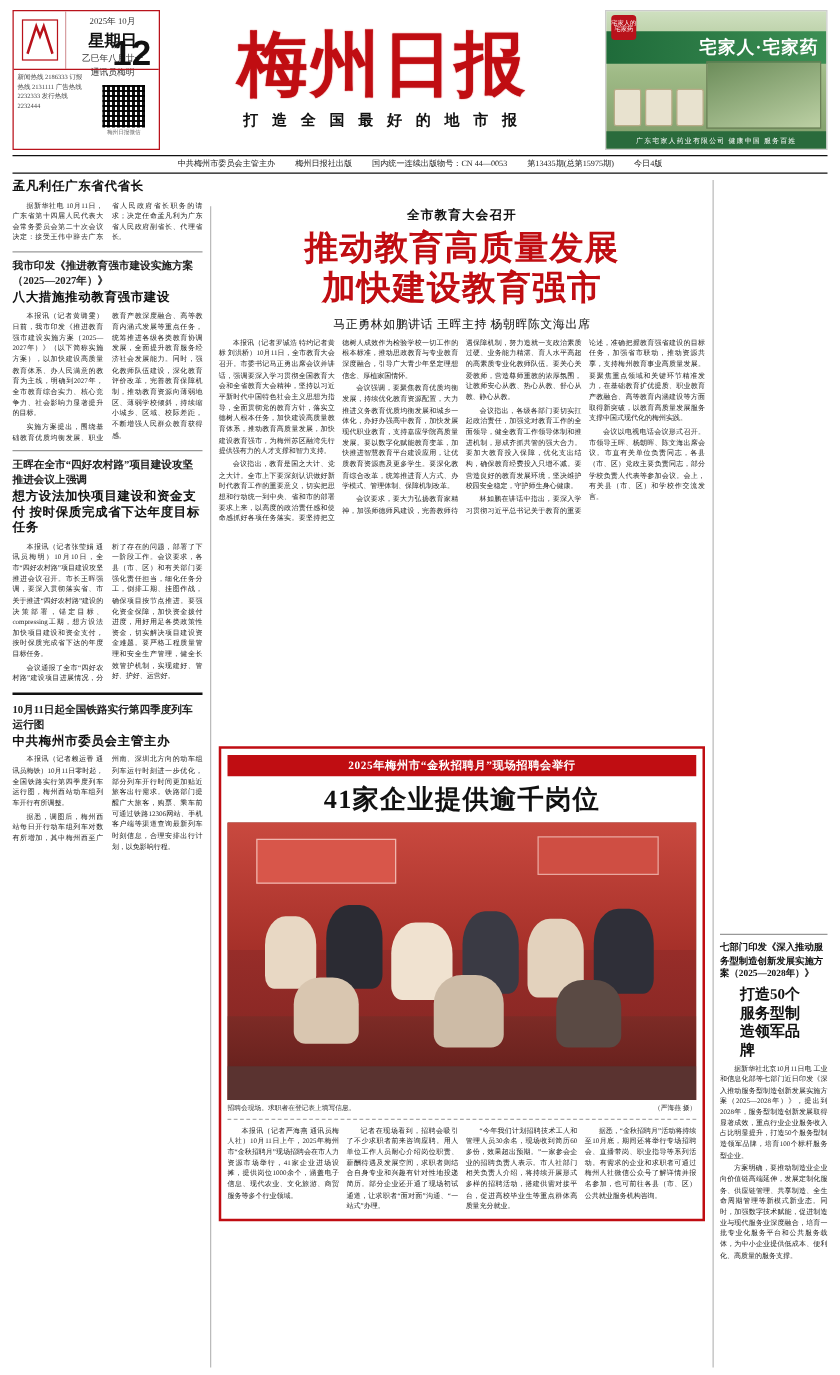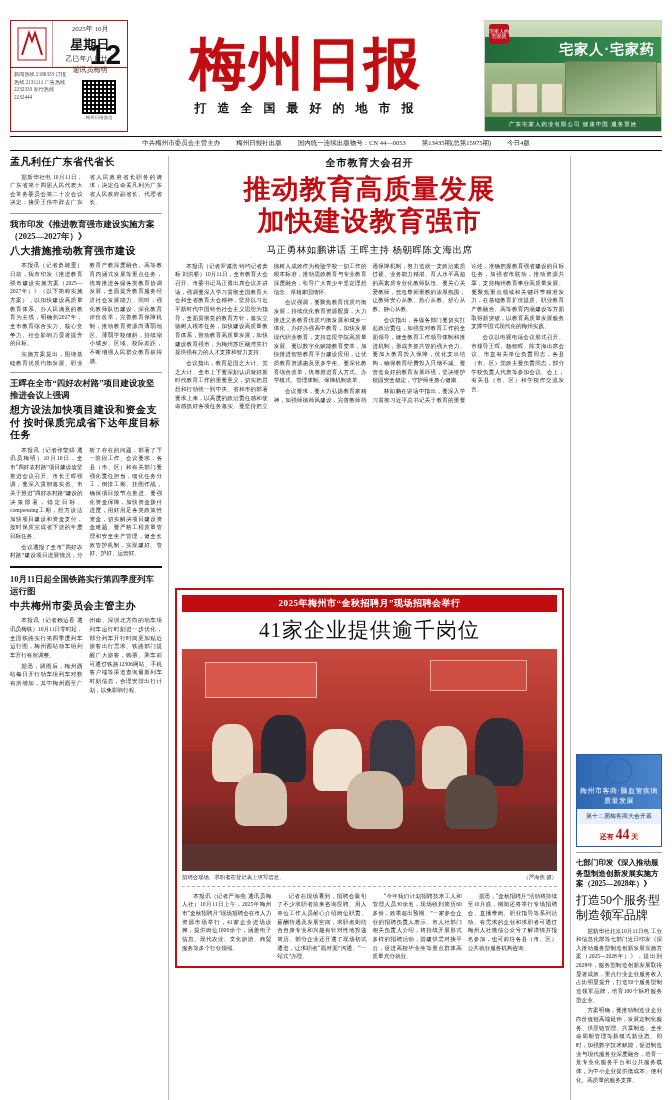--- a/index.html
+++ b/index.html
@@ -4,21 +4,21 @@
 <style>
   * { box-sizing: border-box; }
   html, body { margin:0; padding:0; }
   body {
     width:672px; height:1100px;
     background:#ffffff;
     font-family:"Liberation Serif", serif;
     color:#111;
     overflow:hidden;
   }
-  .page { position:relative; width:672px; height:1100px; padding:20px 10px; }
+  .page { position:relative; width:672px; height:1100px; padding:8px 10px; }
 
   
   .masthead { display:flex; align-items:stretch; height:112px; gap:6px; }
   .mh-left { width:118px; border:1px solid #b9121b; position:relative; display:flex; flex-direction:column; }
   .mh-date-top { display:flex; height:46px; }
   .mh-logo { width:42px; border-right:1px solid #d8a0a3; display:flex; align-items:center; justify-content:center; }
   .mh-logo svg { width:30px; height:34px; }
   .mh-dd { flex:1; text-align:center; font-size:7px; line-height:1.5; color:#333; padding-top:3px; }
   .mh-dd .wk { font-size:13px; font-weight:bold; color:#111; }
   .mh-bignum { position:absolute; right:6px; top:18px; font-size:28px; font-weight:bold; color:#111; font-family:"Liberation Sans", sans-serif; }
@@ -46,21 +46,21 @@
   .adv-photo { position:absolute; right:4px; bottom:16px; width:92px; height:54px; background:linear-gradient(160deg,#6c8d5a,#bcd0a4); border:1px solid #6a7f56; }
   .adv-foot { position:absolute; left:0; right:0; bottom:0; height:14px; background:#2a6b3c; color:#fff; font-size:5.5px; display:flex; align-items:center; justify-content:center; letter-spacing:1px; }
 
   
   .infobar { margin-top:4px; border-top:1px solid #111; border-bottom:1px solid #111; height:15px;
     display:flex; align-items:center; justify-content:center; gap:16px; font-size:6.5px; color:#222; }
 
   
   .grid { display:flex; gap:6px; margin-top:5px; height:950px; }
   .col-left { width:152px; }
-  .col-mid { flex:1; }
+  .col-mid { flex:1;margin-top:21px; }
   .col-right { width:92px; }
 
   .hr-thin { border-top:1px solid #999; margin:5px 0; }
   .hr-dash { border-top:1px dashed #aaa; margin:5px 0; }
   .hr-bold { border-top:2px solid #111; margin:6px 0; }
 
   h2.hl { font-size:10px; font-weight:bold; line-height:1.25; margin:0 0 4px; letter-spacing:0.5px; }
   h3.kicker { font-size:8.5px; line-height:1.4; margin:0 0 2px; color:#222; }
 
   .body-txt { font-size:5.6px; line-height:1.55; text-align:justify; color:#1b1b1b;
@@ -70,39 +70,39 @@
   .cols2 p, .cols3 p, .cols4 p, .body-txt p { margin:0 0 2px; text-indent:2em; }
 
   
   .lead-kicker { text-align:center; font-size:10px; font-weight:bold; color:#111; margin-bottom:4px; letter-spacing:1px; }
   .lead-title { text-align:center; font-size:27px; font-weight:bold; color:#c00d12; line-height:1.18; letter-spacing:1px; }
   .lead-byline { text-align:center; font-size:9.5px; margin:6px 0 5px; letter-spacing:0.5px; }
 
   
   .feature { border:2px solid #c00d12; padding:5px; margin-top:6px; }
   .feat-kicker { text-align:center; font-size:9px; font-weight:bold; color:#fff; background:#c00d12; padding:2px 0; letter-spacing:0.5px; }
-  .feat-title { text-align:center; font-size:21px; font-weight:normal; color:#111; margin:4px 0 5px; letter-spacing:1px; }
+  .feat-title { text-align:center; font-size:21px; font-weight:bold; color:#111; margin:4px 0 5px; letter-spacing:1px; }
   .feat-photo { width:100%; height:222px; position:relative; overflow:hidden; background:#8a2b22; }
   .ph-bg { position:absolute; inset:0; background:linear-gradient(180deg,#b8403a 0%,#9c2f2b 35%,#7e2320 100%); }
   .ph-wall { position:absolute; left:0; top:0; width:100%; height:46%; background:linear-gradient(180deg,#c9493f,#a63029); }
   .ph-banner { position:absolute; left:6%; top:6%; width:30%; height:16%; background:#d8564a; border:1px solid #efb6ae; }
   .ph-banner2 { position:absolute; right:8%; top:5%; width:26%; height:14%; background:#cf4e43; border:1px solid #e8a79f; }
   .ph-table { position:absolute; left:0; bottom:0; width:100%; height:30%; background:linear-gradient(180deg,#7d2b26,#5d1c19); }
   .ph-p { position:absolute; border-radius:40% 40% 18% 18%; }
   .ph-floor { position:absolute; left:0; bottom:0; width:100%; height:12%; background:#5a3330; }
   .feat-cap { font-size:5.4px; color:#333; margin-top:3px; display:flex; justify-content:space-between; }
 
   
   .rt-ad { border:1px solid #2a5ea8; margin-bottom:5px; }
   .rt-ad-top { background:linear-gradient(90deg,#2f67b0,#4b85cc); color:#fff; font-size:7px; padding:3px 2px; text-align:center; letter-spacing:0.5px; }
   .rt-ad-mid { background:#e8f0fa; color:#123a6b; font-size:6px; padding:3px 2px; text-align:center; }
   .rt-ad-bot { background:#fff; color:#c00d12; font-size:7px; padding:3px 2px; text-align:center; font-weight:bold; }
   .rt-ad-bot b { font-size:14px; }
   .rt-h { font-size:7.5px; line-height:1.4; margin:0 0 3px; }
-  .rt-title { font-size:12px; font-weight:normal; line-height:1.25; margin:0 0 4px; }
+  .rt-title { font-size:12px; font-weight:bold; line-height:1.25; margin:0 16px 4px; }
   .rt-seal { width:26px; height:26px; border-radius:50%; border:1.5px solid #2f67b0; display:inline-block; }
   .vline { border-left:1px solid #bbb; }
 </style>
 </head>
 <body>
 
 <div class="page">
 
   <div class="masthead">
     <div class="mh-left">
@@ -258,32 +258,20 @@
           <p>“今年我们计划招聘技术工人和管理人员30余名，现场收到简历60多份，效果超出预期。”一家参会企业的招聘负责人表示。市人社部门相关负责人介绍，将持续开展形式多样的招聘活动，搭建供需对接平台，促进高校毕业生等重点群体高质量充分就业。</p>
           <p>据悉，“金秋招聘月”活动将持续至10月底，期间还将举行专场招聘会、直播带岗、职业指导等系列活动。有需求的企业和求职者可通过梅州人社微信公众号了解详情并报名参加，也可前往各县（市、区）公共就业服务机构咨询。</p>
         </div>
       </div>
     </div>
 
     <div class="col-right vline" style="padding-left:5px;">
 
       <div style="height:598px;"></div>
 
-      <div class="rt-ad">
-        <div class="rt-ad-top">
-          <span class="rt-seal"></span>
-          <div>梅州市客商·脑血管疾病质量发展</div>
-        </div>
-        <div class="rt-ad-mid">第十二届梅客商大会开幕</div>
-        <div class="rt-ad-bot">
-          <span>还有</span>
-          <b>44</b>
-          <span>天</span>
-        </div>
-      </div>
 
       <div class="hr-thin"></div>
 
       <div>
         <h3 class="rt-h">七部门印发《深入推动服务型制造创新发展实施方案（2025—2028年）》</h3>
         <div class="rt-title">打造50个服务型制造领军品牌</div>
         <div class="body-txt">
           <p>据新华社北京10月11日电 工业和信息化部等七部门近日印发《深入推动服务型制造创新发展实施方案（2025—2028年）》，提出到2028年，服务型制造创新发展取得显著成效，重点行业企业服务收入占比明显提升，打造50个服务型制造领军品牌，培育100个标杆服务型企业。</p>
           <p>方案明确，要推动制造业企业向价值链高端延伸，发展定制化服务、供应链管理、共享制造、全生命周期管理等新模式新业态。同时，加强数字技术赋能，促进制造业与现代服务业深度融合，培育一批专业化服务平台和公共服务载体，为中小企业提供低成本、便利化、高质量的服务支撑。</p>
         </div>

